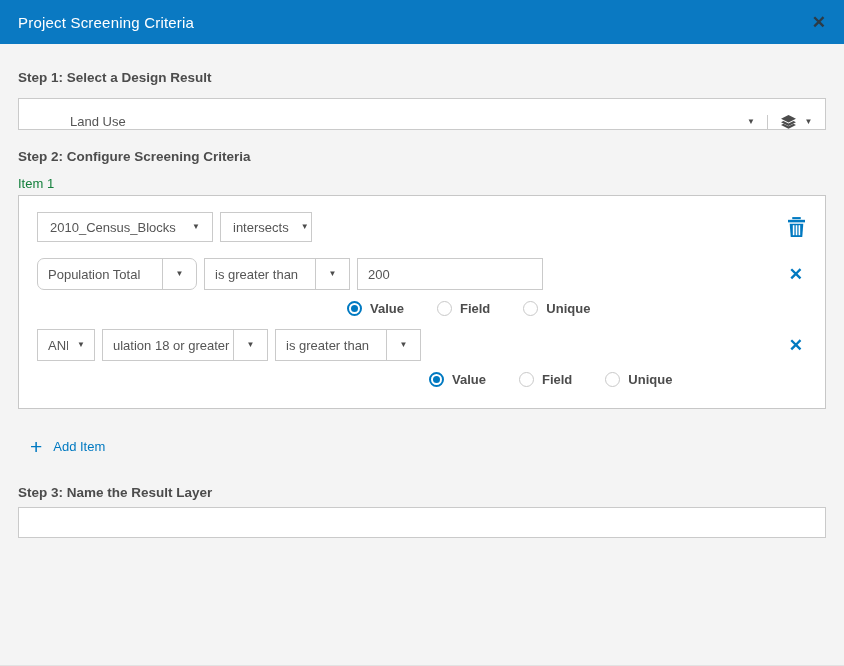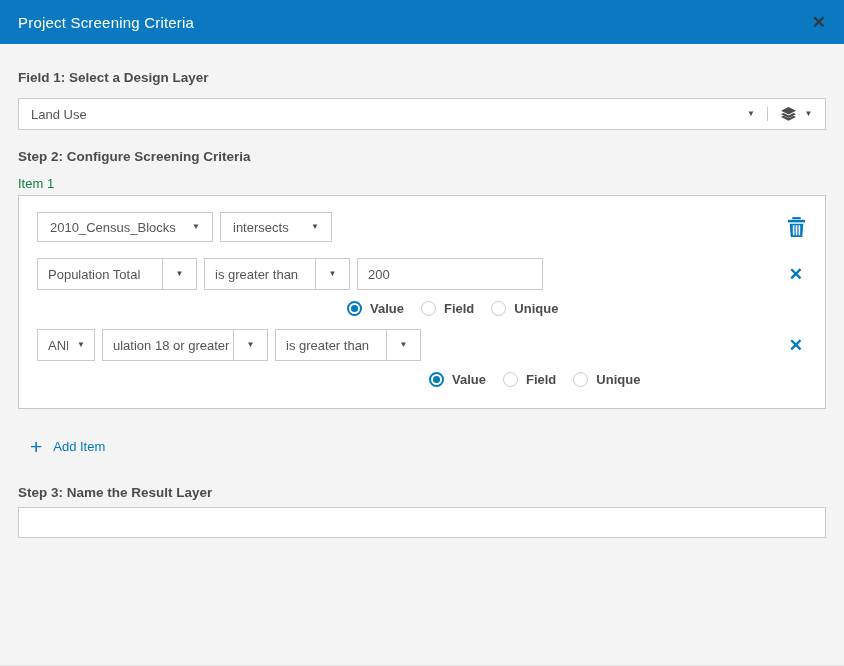--- a/index.html
+++ b/index.html
@@ -33,21 +33,21 @@
   .section-label { font-size: 13.5px; font-weight: 700; color: #4c4c4c; }
   .lbl-step1 { margin-top: 26px; }
   .lbl-step2 { margin-top: 19px; }
   .lbl-step3 { margin-top: 28px; }
   .item-label { margin-top: 12px; font-size: 13px; color: #15803d; }
 
   
   .select-row {
     margin-top: 13px; height: 32px;
     background: #fff; border: 1px solid #cacaca;
-    display: flex; align-items: center;
+    display: flex; align-items: flex-end; padding-left: 39px;
   }
   .select-main {
     flex: 1; display: flex; align-items: center;
     padding: 0 12px; font-size: 13px; color: #555; cursor: pointer;
   }
   .select-main .arrow { margin-left: auto; }
   .arrow { font-size: 8px; color: #4c4c4c; line-height: 1; }
   .select-tools {
     width: 58px; border-left: 1px solid #cacaca;
     display: flex; align-items: center; justify-content: center; gap: 9px;
@@ -75,41 +75,41 @@
   .dd .arrow { margin-left: auto; padding-left: 12px; }
   .combo .combo-text {
     padding: 0 10px; white-space: nowrap; overflow: hidden;
     text-overflow: clip; flex: 1;
   }
   .combo .combo-arrow {
     width: 34px; height: 100%; border-left: 1px solid #cacaca;
     display: flex; align-items: center; justify-content: center; flex: none;
   }
   .dd-layer { width: 176px; }
-  .dd-spatial { width: 112px; margin-left: 7px; }
-  .combo-field1 { width: 160px; }
+  .dd-spatial { width: 92px; margin-left: 7px; }
+  .combo-field1 { width: 160px; border-radius: 7px; }
   .combo-op1 { width: 146px; margin-left: 7px; }
   .combo-logic { width: 58px; }
   .combo-logic .combo-arrow { width: 26px; border-left: none; }
   .combo-field2 { width: 166px; margin-left: 7px; }
   .combo-op2 { width: 146px; margin-left: 7px; }
   .txt-input {
     height: 100%; width: 186px; margin-left: 7px;
     border: 1px solid #cacaca; background: #fff;
     font-family: "Liberation Sans", sans-serif;
     font-size: 13px; color: #555; padding: 0 10px; outline: none;
   }
   .trash-btn { margin-left: auto; margin-right: 2px; cursor: pointer; display: flex; align-items: center; }
   .remove-btn {
     margin-left: auto; margin-right: 4px;
     color: #0079c1; font-size: 17px; font-weight: 600; cursor: pointer; line-height: 1;
   }
 
   
-  .radio-row { margin-top: 9px; height: 18px; display: flex; align-items: center; }
+  .radio-row { margin-top: 9px; height: 18px; display: flex; align-items: center; gap: 16px; }
   .radio-row.r1 { padding-left: 310px; }
   .radio-row.r2 { padding-left: 392px; }
   .radio-group { display: flex; align-items: center; margin-right: 17px; cursor: pointer; }
   .radio {
     width: 15px; height: 15px; border-radius: 50%;
     border: 1px solid #c9c9c9; background: #fff; flex: none;
   }
   .radio.sel {
     border: 2px solid #0079c1;
     display: flex; align-items: center; justify-content: center;
@@ -153,21 +153,21 @@
 
 <div class="dialog">
 
   <div class="header">
     <span class="header-title">Project Screening Criteria</span>
     <span class="close-btn">✕</span>
   </div>
 
   <div class="dlg-body">
 
-    <div class="section-label lbl-step1">Field 1: Select a Design Layer</div>
+    <div class="section-label lbl-step1">Step 1: Select a Design Result</div>
 
     <div class="select-row">
       <div class="select-main">
         <span>Land Use</span>
         <span class="arrow">▼</span>
       </div>
       <div class="select-tools">
         <svg width="15" height="14" viewBox="0 0 16 15">
           <path d="M8 0 L16 4 8 8 0 4 Z" fill="#4c4c4c"></path>
           <path d="M2.6 6.4 L0 7.7 8 11.7 16 7.7 13.4 6.4 8 9.1 Z" fill="#4c4c4c"></path>

